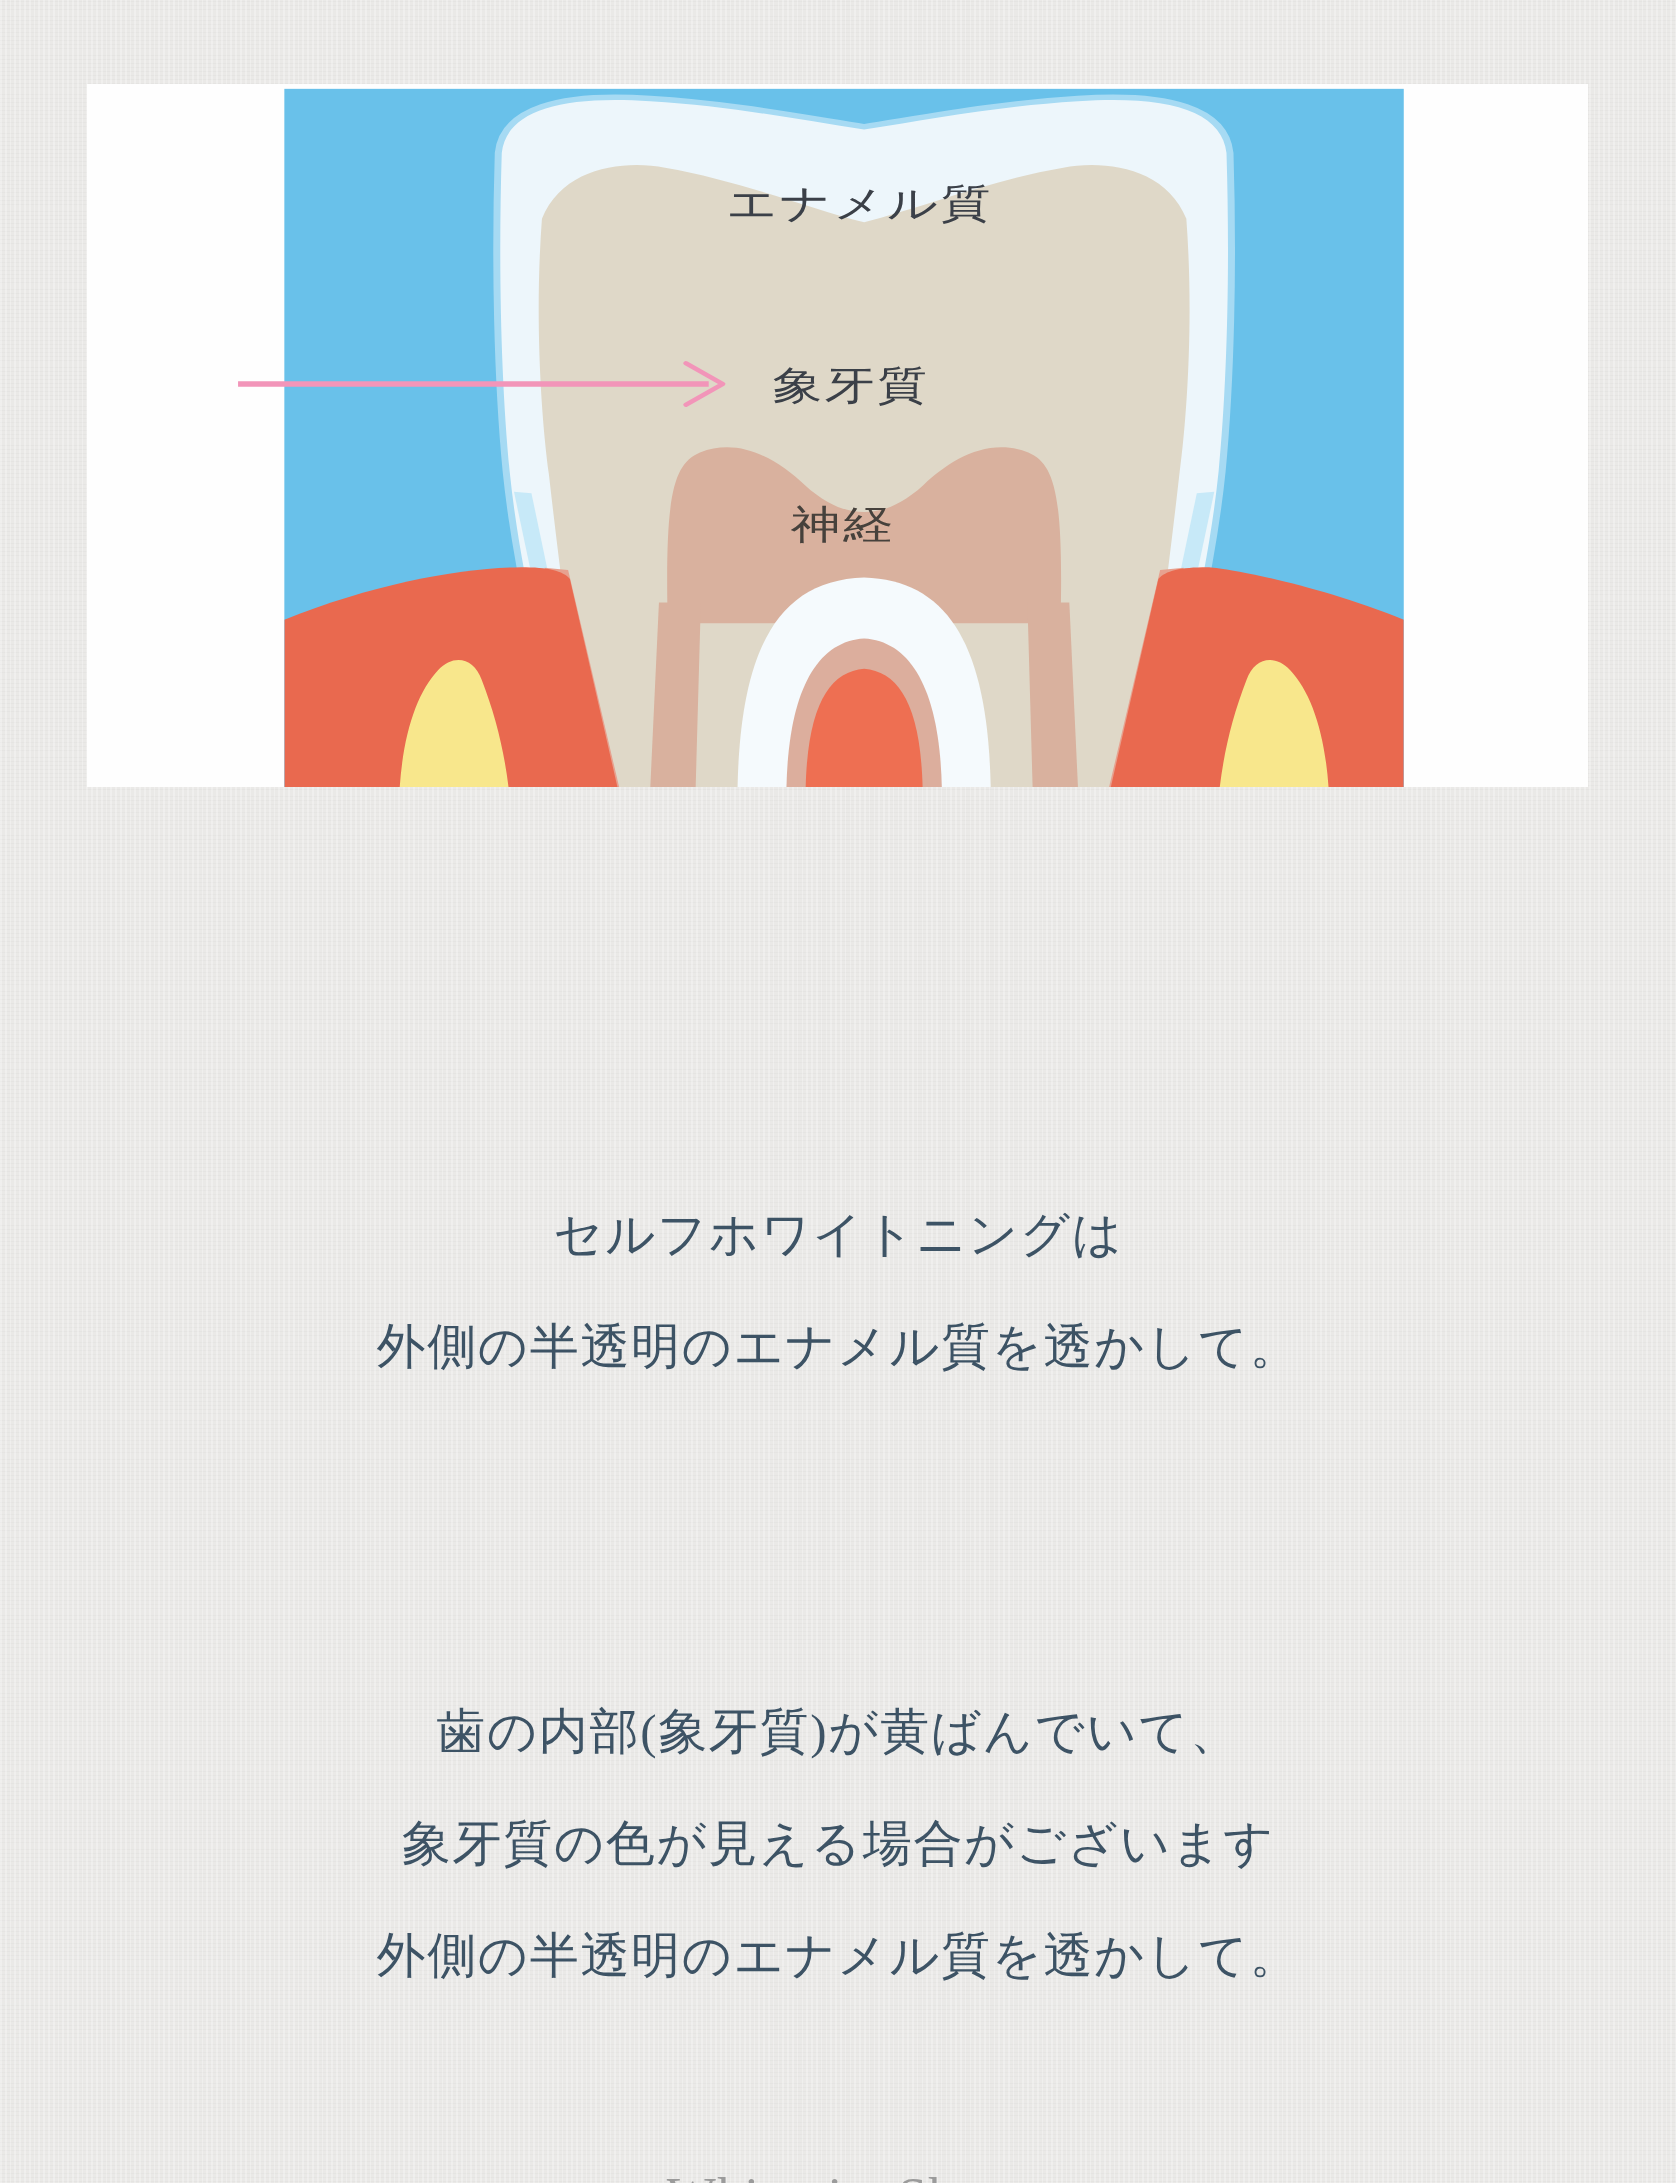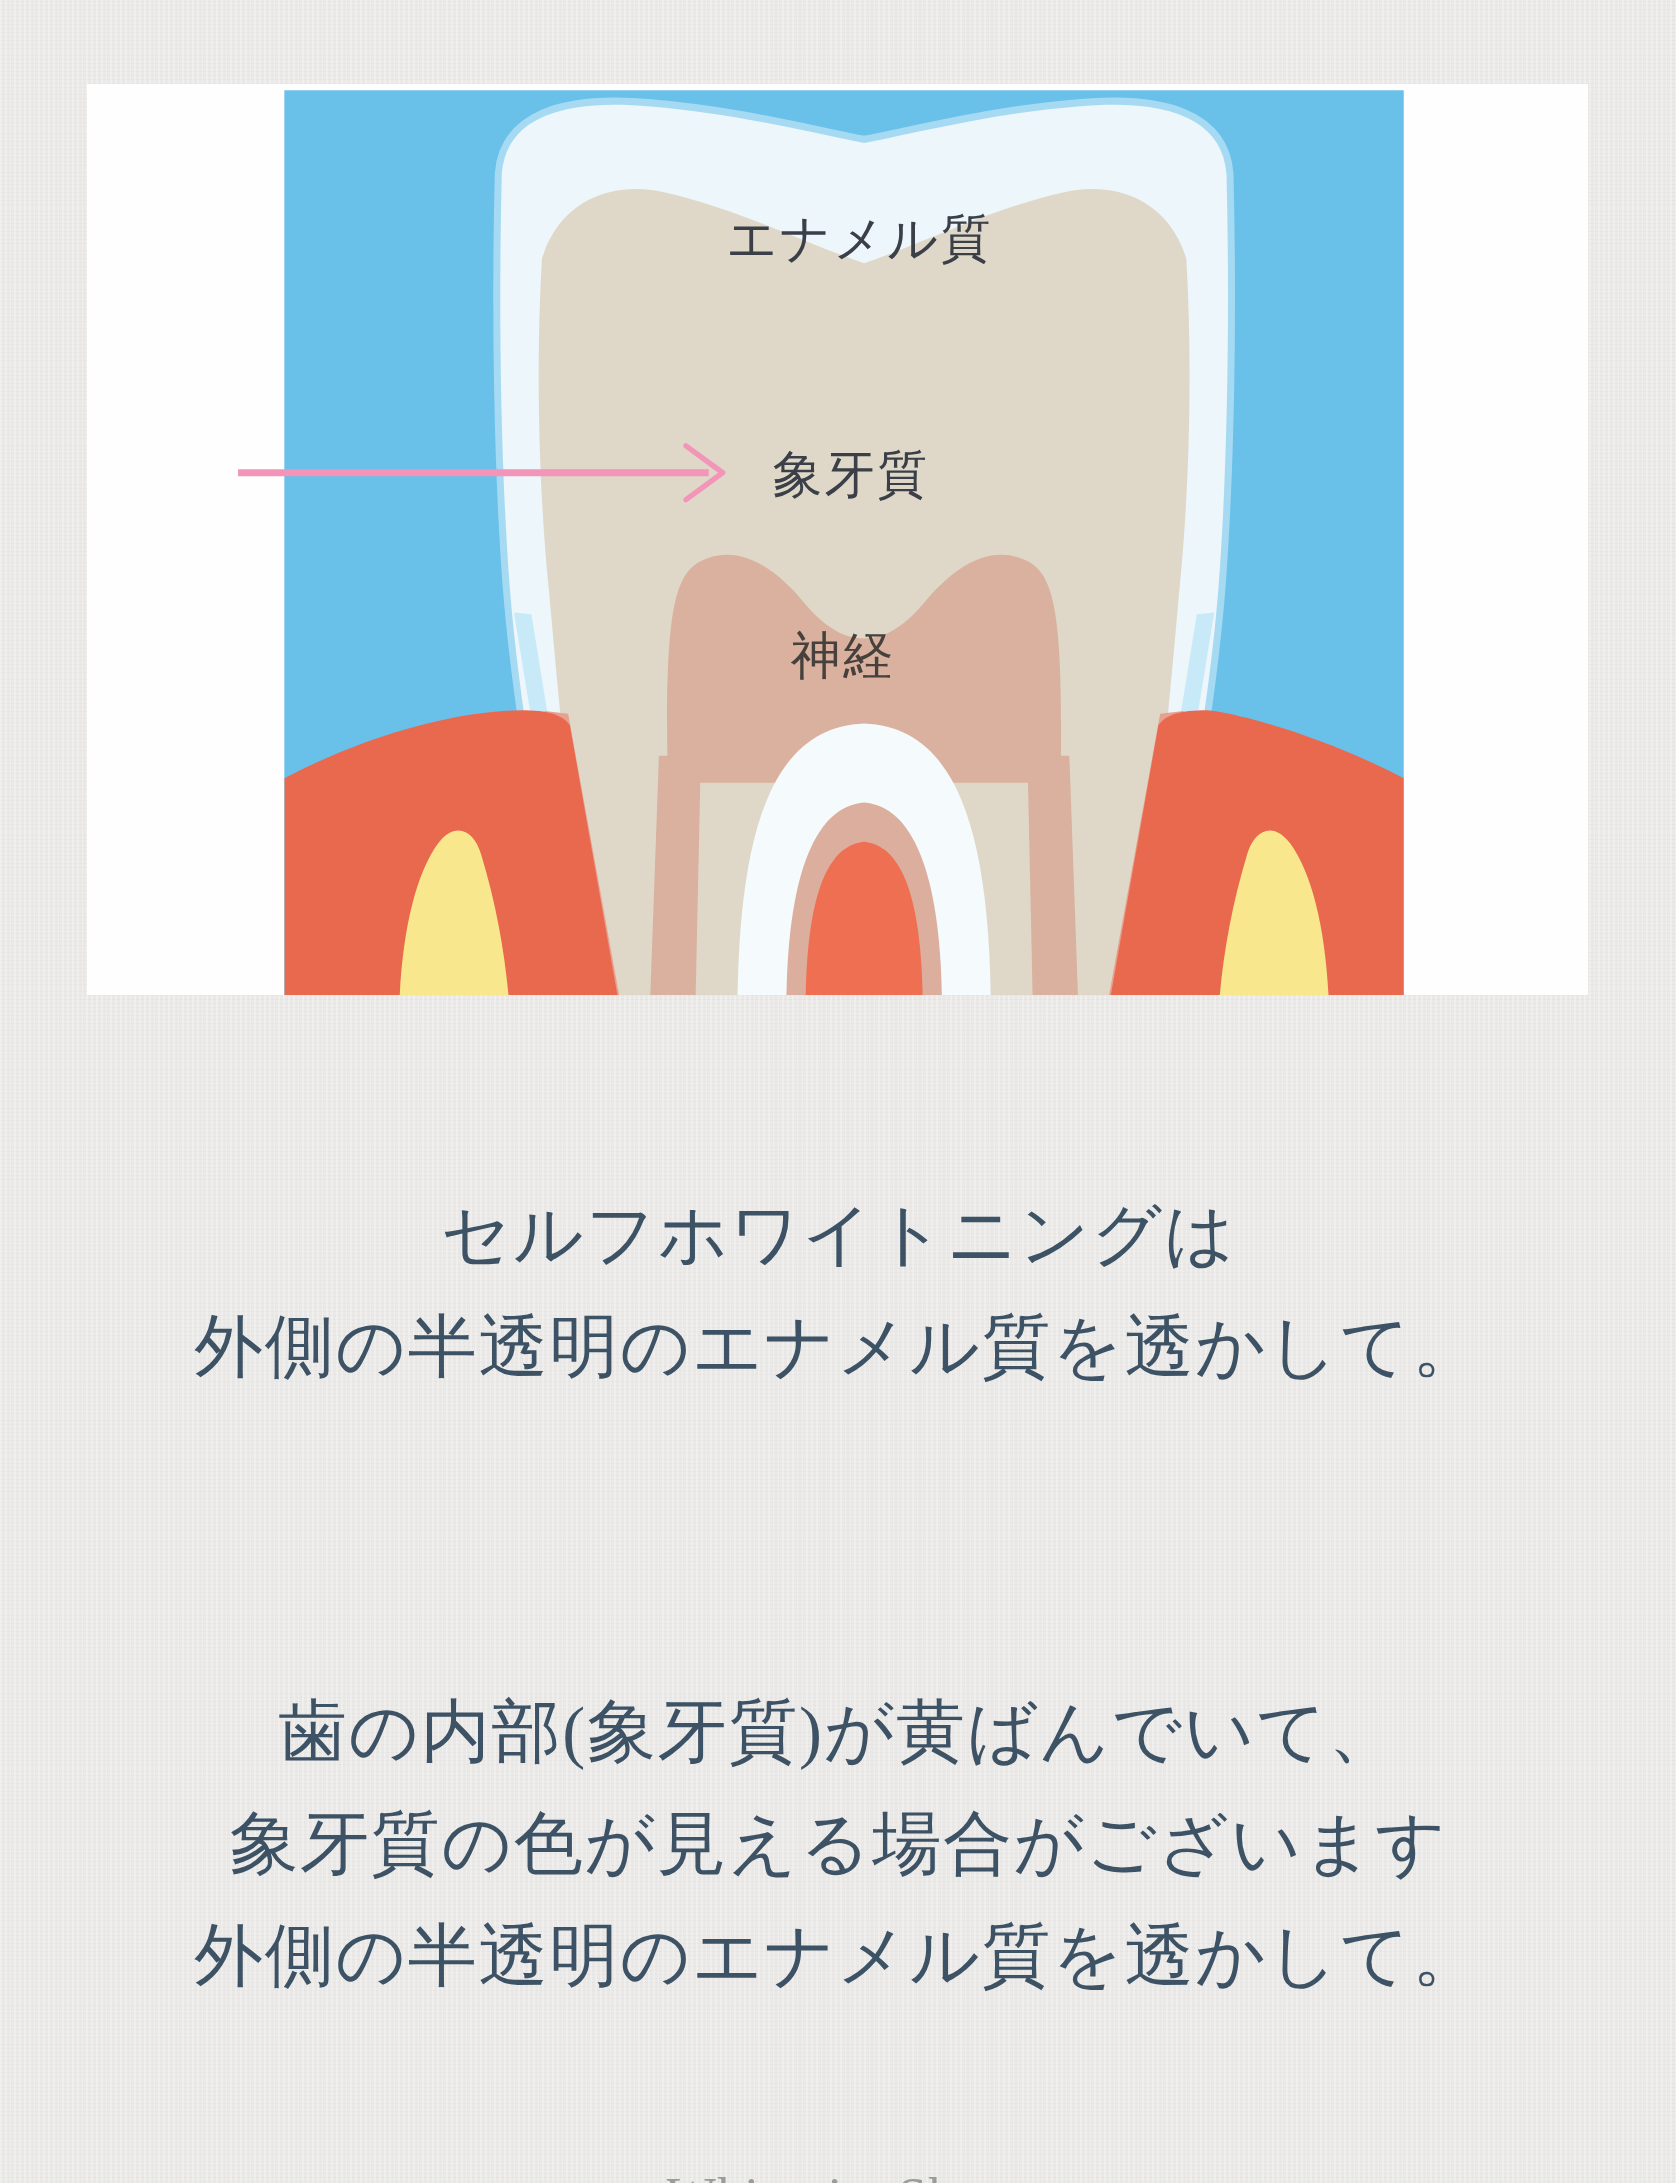--- a/index.html
+++ b/index.html
@@ -8,30 +8,30 @@
     width:1677px;height:2369px;
     margin:0 auto;
     background-color:#EAE9E7;
     background-image:
       repeating-linear-gradient(90deg, rgba(255,255,255,.28) 0 1.7px, rgba(0,0,0,0) 1.7px 4.8px),
       repeating-linear-gradient(0deg, rgba(140,140,138,.05) 0 0.9px, rgba(0,0,0,0) 0.9px 3.9px);
     overflow:hidden;
     font-family:"Liberation Serif","DejaVu Serif",serif;
   }
   .figbox{
-    position:absolute;left:87px;top:84px;width:1501px;height:911px;
+    position:absolute;left:87px;top:84px;width:1501px;height:703px;
     margin:0;background:#FEFEFE;
   }
   .figbox svg{position:absolute;left:0;top:0;width:100%;height:100%;display:block;}
   .textblock{
     position:absolute;left:0;width:1677px;text-align:center;
     color:#3D5365;font-weight:500;
   }
   .textblock .line{
-    font-size:69px;line-height:112px;letter-spacing:1.7px;white-space:nowrap;
+    font-size:49px;line-height:112px;letter-spacing:1.7px;white-space:nowrap;
   }
   .p1{top:1179px;}
   .p2{top:1676px;}
   .brand{
     position:absolute;left:0;top:2166px;width:1677px;text-align:center;
     font-size:52px;line-height:61px;letter-spacing:1.3px;color:#9B9B9B;
     font-family:"Liberation Serif","DejaVu Serif",serif;white-space:nowrap;
   }
   .diagram-label{
     font-family:"Liberation Sans","DejaVu Sans",sans-serif;

